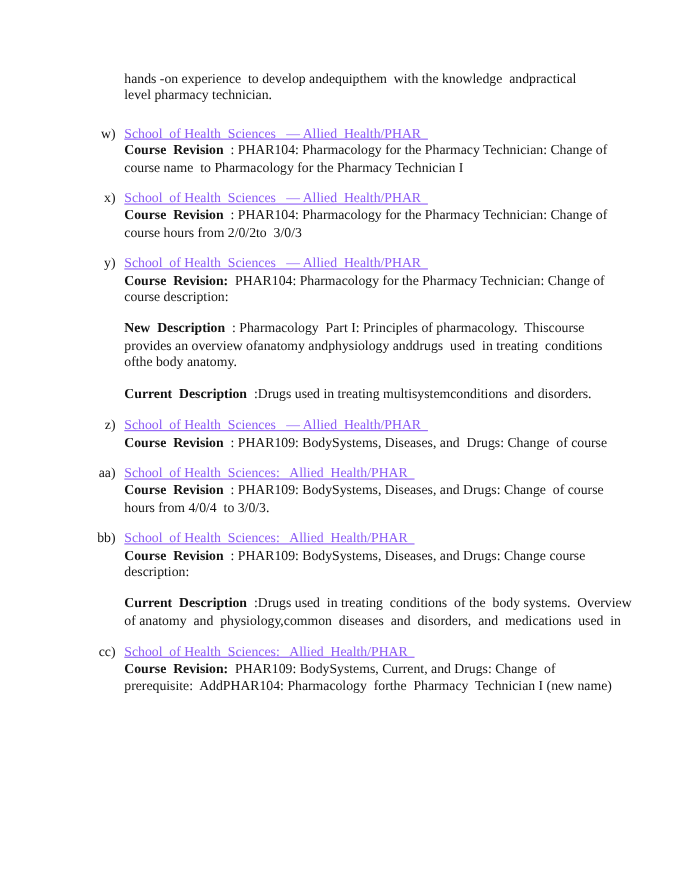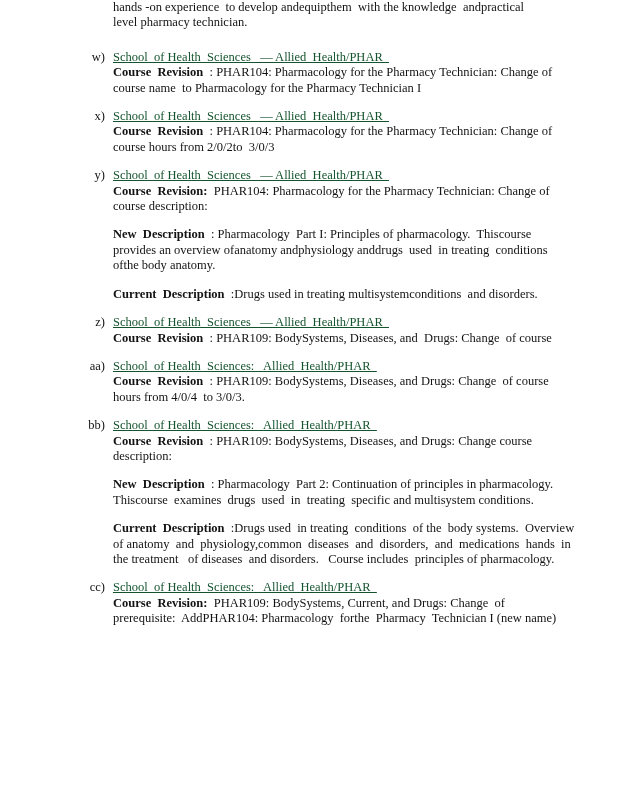--- a/index.html
+++ b/index.html
@@ -1,35 +1,35 @@
 <!DOCTYPE html>
 <html><head>
 <meta charset="utf-8">
 <style>
   html, body { margin: 0; padding: 0; background: #ffffff; }
   body {
     width: 618px; height: 800px; overflow: hidden; position: relative;
     font-family: "Liberation Serif", "DejaVu Serif", serif;
     font-size: 12.5px; line-height: 15.4px; color: #131313;
   }
-  .page { }
+  .page { padding-top: 64px; }
   .tline { white-space: pre; }
   .b { font-weight: bold; }
   .block { margin-left: 113px; position: relative; }
   .intro { margin-top: 0; }
   .item { margin-top: 13px; }
   .item.first { margin-top: 19px; }
   .desc { margin-top: 13px; }
   .marker {
     position: absolute; left: -113px; top: 0; width: 108px;
     text-align: right; padding-right: 3px; box-sizing: border-box;
     white-space: pre; color: #131313;
   }
   a.school-link {
-    color: #14532d; text-decoration: underline; white-space: pre;
+    color: #8b5cf6; text-decoration: underline; white-space: pre;
     cursor: pointer; display: inline-block;
   }
 </style>
 </head>
 <body>
 
 <div class="page">
 
   <div class="block intro">
     <div class="tline">hands -on experience  to develop andequipthem  with the knowledge  andpractical</div>
@@ -80,29 +80,24 @@
     <div class="tline">hours from 4/0/4  to 3/0/3.</div>
   </div>
 
   <div class="block item">
     <div class="marker">bb)</div>
     <div><a class="school-link">School  of Health  Sciences:   Allied  Health/PHAR  </a></div>
     <div class="tline"><span class="b">Course  Revision</span><span>  : PHAR109: BodySystems, Diseases, and Drugs: Change course</span></div>
     <div class="tline">description:</div>
   </div>
 
-  <div class="block desc">
-    <div class="tline"><span class="b">New  Description</span><span>  : Pharmacology  Part 2: Continuation of principles in pharmacology.</span></div>
-    <div class="tline">Thiscourse  examines  drugs  used  in  treating  specific and multisystem conditions.</div>
-  </div>
 
   <div class="block desc">
     <div class="tline"><span class="b">Current  Description</span><span>  :Drugs used  in treating  conditions  of the  body systems.  Overview</span></div>
-    <div class="tline">of anatomy  and  physiology,common  diseases  and  disorders,  and  medications  hands  in</div>
-    <div class="tline">the treatment   of diseases  and disorders.   Course includes  principles of pharmacology.</div>
+    <div class="tline">of anatomy  and  physiology,common  diseases  and  disorders,  and  medications  used  in</div>
   </div>
 
   <div class="block item">
     <div class="marker">cc)</div>
     <div><a class="school-link">School  of Health  Sciences:   Allied  Health/PHAR  </a></div>
     <div class="tline"><span class="b">Course  Revision:</span><span>  PHAR109: BodySystems, Current, and Drugs: Change  of</span></div>
     <div class="tline">prerequisite:  AddPHAR104: Pharmacology  forthe  Pharmacy  Technician I (new name)</div>
   </div>
 
 </div>

